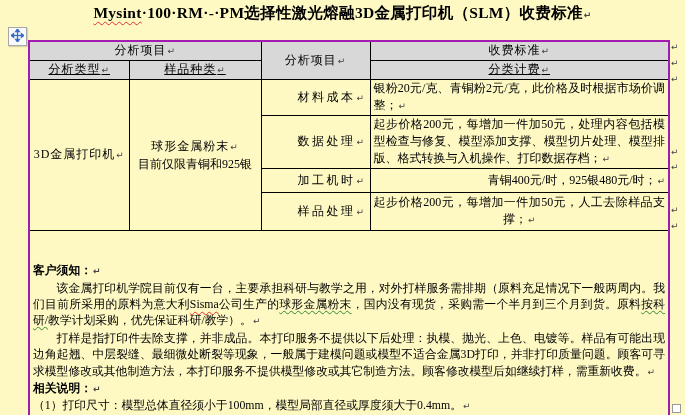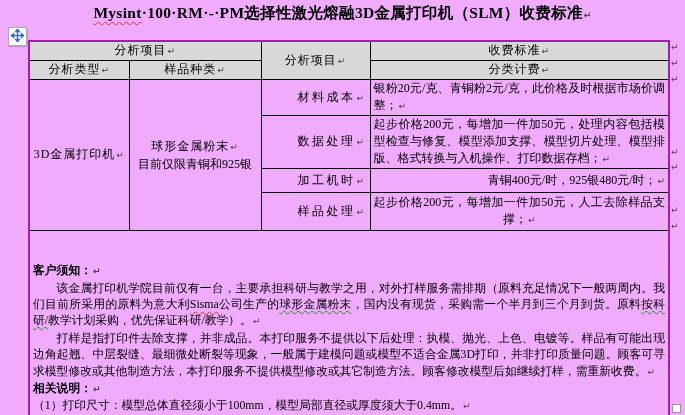--- a/index.html
+++ b/index.html
@@ -1,35 +1,35 @@
 <!DOCTYPE html>
 <html><head>
 <meta charset="utf-8">
 <style>
   html,body{margin:0;padding:0;background:#fff;}
-  .page{position:relative;width:685px;height:415px;background:#f0abfc;overflow:hidden;
+  .page{position:relative;width:685px;height:415px;background:#fef9c3;overflow:hidden;
         font-family:"Liberation Serif","DejaVu Serif",serif;color:#000;}
   .title{position:absolute;top:3px;left:0;width:100%;text-align:center;margin:0;
          font-size:15.5px;font-weight:bold;letter-spacing:0.3px;}
   .wavy-red{text-decoration:underline wavy #e03030;text-decoration-thickness:1px;text-underline-offset:3px;}
   .wavy-green{text-decoration:underline wavy #2e8b2e;text-decoration-thickness:1px;text-underline-offset:2px;}
   .mark{color:#444;font-size:9px;vertical-align:baseline;padding-left:1px;font-family:"DejaVu Sans",sans-serif;}
   .move-handle{position:absolute;left:8px;top:27px;width:17px;height:17px;border:1px solid #a8a8a8;
                background:#fafafa;box-shadow:1px 1px 1px rgba(0,0,0,.15);display:flex;align-items:center;justify-content:center;}
   .fee-table{position:absolute;left:28px;top:40px;width:640px;border-collapse:collapse;table-layout:fixed;
              font-size:12px;line-height:17px;border:2px solid #a21caf;}
   .fee-table td{border:1px solid #000;padding:0 3px;vertical-align:middle;overflow:hidden;}
   .hdr{background:#d8d8d8;text-align:center;letter-spacing:1px;}
   .ctr{text-align:center;letter-spacing:1px;}
   .test-label{text-align:right;letter-spacing:2.5px;}
   .fee{text-align:justify;padding:0 4px;border-radius:11px;}
   .fee-center{text-align:right;}
   .fee-last-center{text-align:justify;text-align-last:center;}
   .sample-line2{letter-spacing:0;white-space:nowrap;}
-  .r1{height:16px;} .r2{height:16px;} .r3{height:34px;} .r4{height:52px;}
+  .r1{height:16px;} .r2{height:16px;text-decoration:underline;} .r3{height:34px;} .r4{height:52px;}
   .r5{height:24px;padding-left:48px;} .r6{height:38px;} .r7{height:234px;}
   .notes{vertical-align:top;padding:2px 4px 0 4px;font-size:11.8px;line-height:16.4px;}
   .notes p,.notes div{margin:0;}
   .bold{font-weight:bold;}
   .indent{text-indent:2em;text-align:justify;}
   .row-mark{position:absolute;left:671px;color:#444;font-size:9px;font-family:"DejaVu Sans",sans-serif;}
   .resize-handle{position:absolute;left:672px;top:404px;width:7px;height:7px;border:1px solid #999;background:#fff;}
 </style>
 </head>
 <body>

